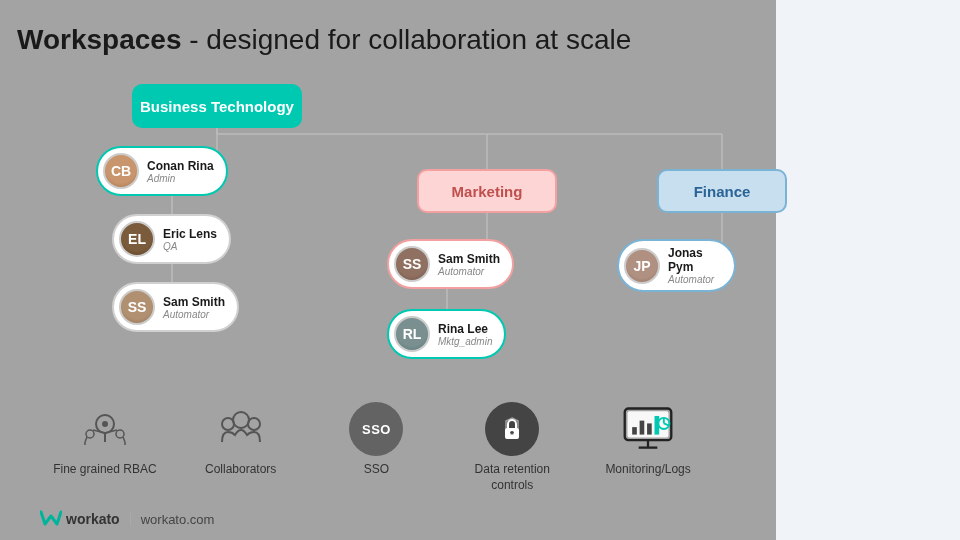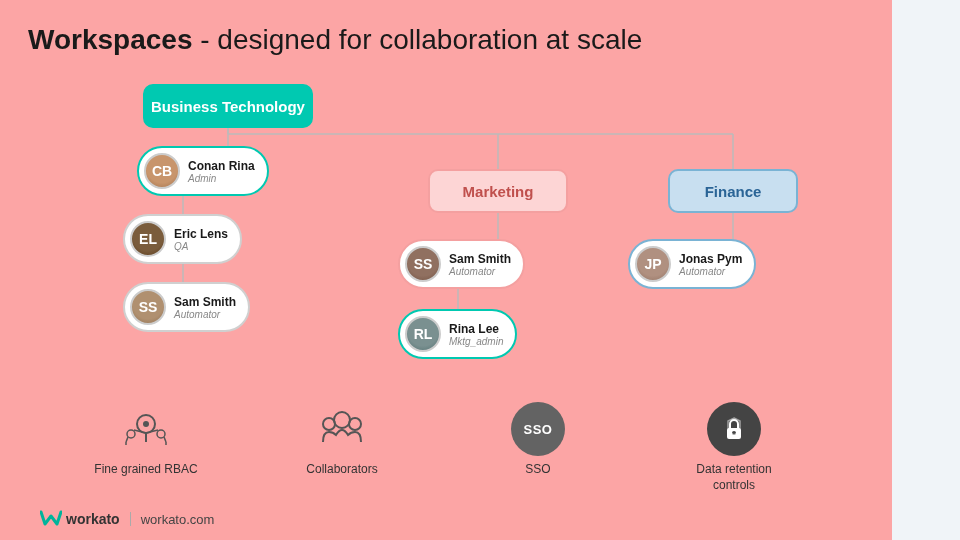--- a/index.html
+++ b/index.html
@@ -6,24 +6,24 @@
     body {
       width: 960px;
       height: 540px;
       background: #f0f4f8;
       font-family: 'Segoe UI', Arial, sans-serif;
       overflow: hidden;
       position: relative;
     }
 
     .slide {
-      width: 892px;
+      width: 776px;
       height: 540px;
-      background: #fca5a5;
-      padding: 24px 40px 16px 28px;
+      background: #a3a3a3;
+      padding: 24px 40px 16px 17px;
       position: relative;
     }
 
     
     .title {
       font-size: 28px;
       font-weight: 400;
       color: #1a1a1a;
       margin-bottom: 18px;
     }
@@ -121,21 +121,21 @@
       font-weight: 700;
       color: #1a1a1a;
     }
     .person-info .role {
       font-size: 10px;
       color: #888;
       font-style: italic;
     }
 
     
-    .p-conan { left: 109px; top: 72px; border-color: #00c9b1; }
+    .p-conan { left: 79px; top: 72px; border-color: #00c9b1; }
     .p-eric   { left: 95px; top: 140px; }
     .p-sam-biz { left: 95px; top: 208px; }
 
     
     .p-sam-mkt { left: 370px; top: 165px; border-color: #f4a0a0; }
     .p-rina    { left: 370px; top: 235px; border-color: #00c9b1; }
 
     
     .p-jonas   { left: 600px; top: 165px; border-color: #7ab3d4; }
 
@@ -401,20 +401,42 @@
             <circle cx="14" cy="18" r="2" fill="#444"></circle>
 
             <path d="M14,3 L20,6 L20,12 Q20,17 14,20 Q8,17 8,12 L8,6 Z" fill="none" stroke="#fff" stroke-width="1.5" opacity="0.5"></path>
           </svg>
         </div>
       </div>
       <span class="feature-label">Data retention controls</span>
     </div>
 
 
+    <div class="feature-item">
+      <div class="feature-icon">
+        <svg width="58" height="48" viewBox="0 0 58 48">
+
+          <rect x="4" y="2" width="50" height="34" rx="4" fill="none" stroke="#222" stroke-width="2.5"></rect>
+          <rect x="7" y="5" width="44" height="28" rx="2" fill="#f8f8f8"></rect>
+
+          <rect x="12" y="22" width="5" height="8" fill="#444"></rect>
+          <rect x="20" y="15" width="5" height="15" fill="#444"></rect>
+          <rect x="28" y="18" width="5" height="12" fill="#444"></rect>
+          <rect x="36" y="10" width="5" height="20" fill="#00c9b1"></rect>
+
+          <circle cx="46" cy="18" r="6" fill="none" stroke="#00c9b1" stroke-width="2"></circle>
+          <line x1="46" y1="12" x2="46" y2="18" stroke="#00c9b1" stroke-width="2"></line>
+          <line x1="46" y1="18" x2="51" y2="20" stroke="#00c9b1" stroke-width="2"></line>
+
+          <line x1="29" y1="36" x2="29" y2="44" stroke="#222" stroke-width="2.5"></line>
+          <line x1="19" y1="44" x2="39" y2="44" stroke="#222" stroke-width="2.5"></line>
+        </svg>
+      </div>
+      <span class="feature-label">Monitoring/Logs</span>
+    </div>
 
   </div>
 
   <div class="footer">
     <span class="workato-logo">
       <svg width="22" height="18" viewBox="0 0 22 18">
         <polyline points="1,2 5,14 11,6 17,14 21,2" fill="none" stroke="#00b49b" stroke-width="3" stroke-linecap="round" stroke-linejoin="round"></polyline>
       </svg>
       <span style="color:#333; font-weight:700;">workato</span>
     </span>

